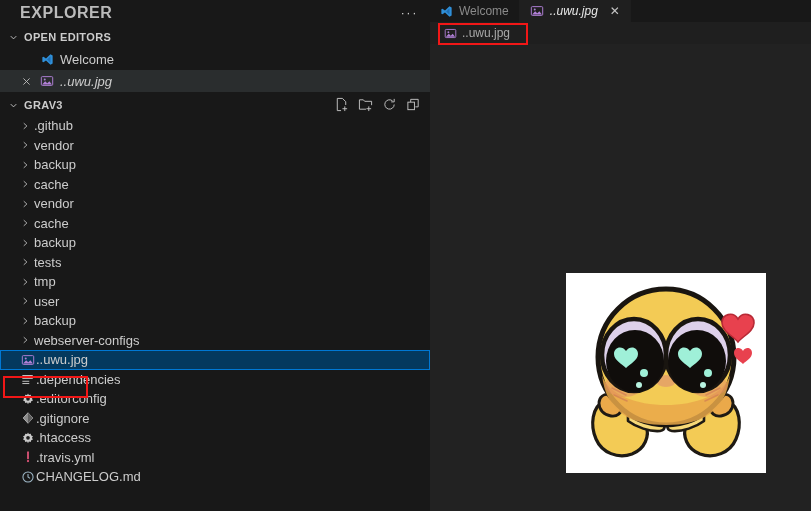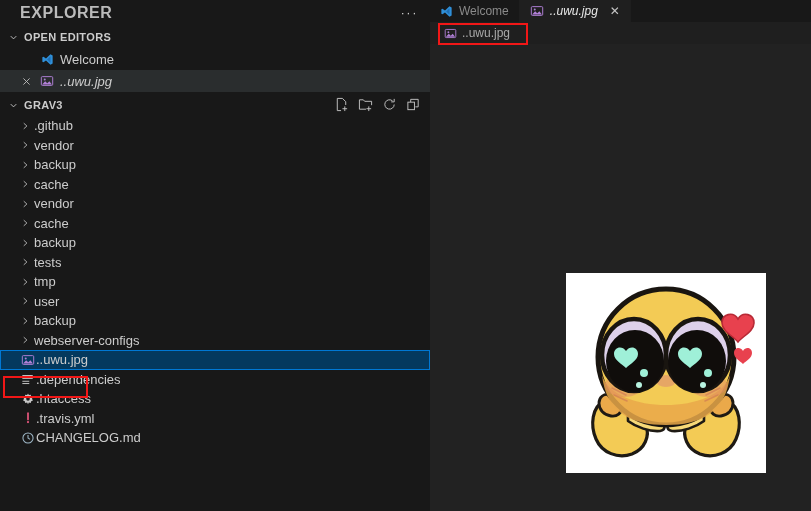--- a/index.html
+++ b/index.html
@@ -316,20 +316,38 @@
           </span>
           <span class="fname">.dependencies</span>
         </div>
         <div class="tree-row">
           <span class="ficon" style="margin-left: 0px;">
             <svg class="icon-svg" width="14" height="14" viewBox="0 0 16 16">
               <path d="M8 1.6l1 1.9 2.1-.5.6 2.1 2 .9-1.2 1.8 1.2 1.8-2 .9-.6 2.1-2.1-.5-1 1.9-1-1.9-2.1.5-.6-2.1-2-.9 1.2-1.8L2.3 6l2-.9.6-2.1 2.1.5z" fill="#c8c8c8"></path>
               <circle cx="8" cy="7.8" r="2.1" fill="#1e1e1e"></circle>
             </svg>
           </span>
+          <span class="fname">.editorconfig</span>
+        </div>
+        <div class="tree-row">
+          <span class="ficon" style="margin-left: 0px;">
+            <svg class="icon-svg" width="14" height="14" viewBox="0 0 16 16">
+              <path d="M8 2l5.5 6L8 14 2.5 8z" fill="#8b8b8b" stroke="#b9b9b9" stroke-width="1"></path>
+              <path d="M8 2l5.5 6L8 14z" fill="#5f5f5f"></path>
+            </svg>
+          </span>
+          <span class="fname">.gitignore</span>
+        </div>
+        <div class="tree-row">
+          <span class="ficon" style="margin-left: 0px;">
+            <svg class="icon-svg" width="14" height="14" viewBox="0 0 16 16">
+              <path d="M8 1.6l1 1.9 2.1-.5.6 2.1 2 .9-1.2 1.8 1.2 1.8-2 .9-.6 2.1-2.1-.5-1 1.9-1-1.9-2.1.5-.6-2.1-2-.9 1.2-1.8L2.3 6l2-.9.6-2.1 2.1.5z" fill="#c8c8c8"></path>
+              <circle cx="8" cy="7.8" r="2.1" fill="#1e1e1e"></circle>
+            </svg>
+          </span>
           <span class="fname">.htaccess</span>
         </div>
         <div class="tree-row">
           <span class="ficon" style="margin-left: 0px;">
             <svg class="icon-svg" width="14" height="14" viewBox="0 0 16 16">
               <path d="M8 2.5v7.2" stroke="#e0557a" stroke-width="2" stroke-linecap="round"></path>
               <circle cx="8" cy="12.6" r="1.3" fill="#e0557a"></circle>
             </svg>
           </span>
           <span class="fname">.travis.yml</span>

